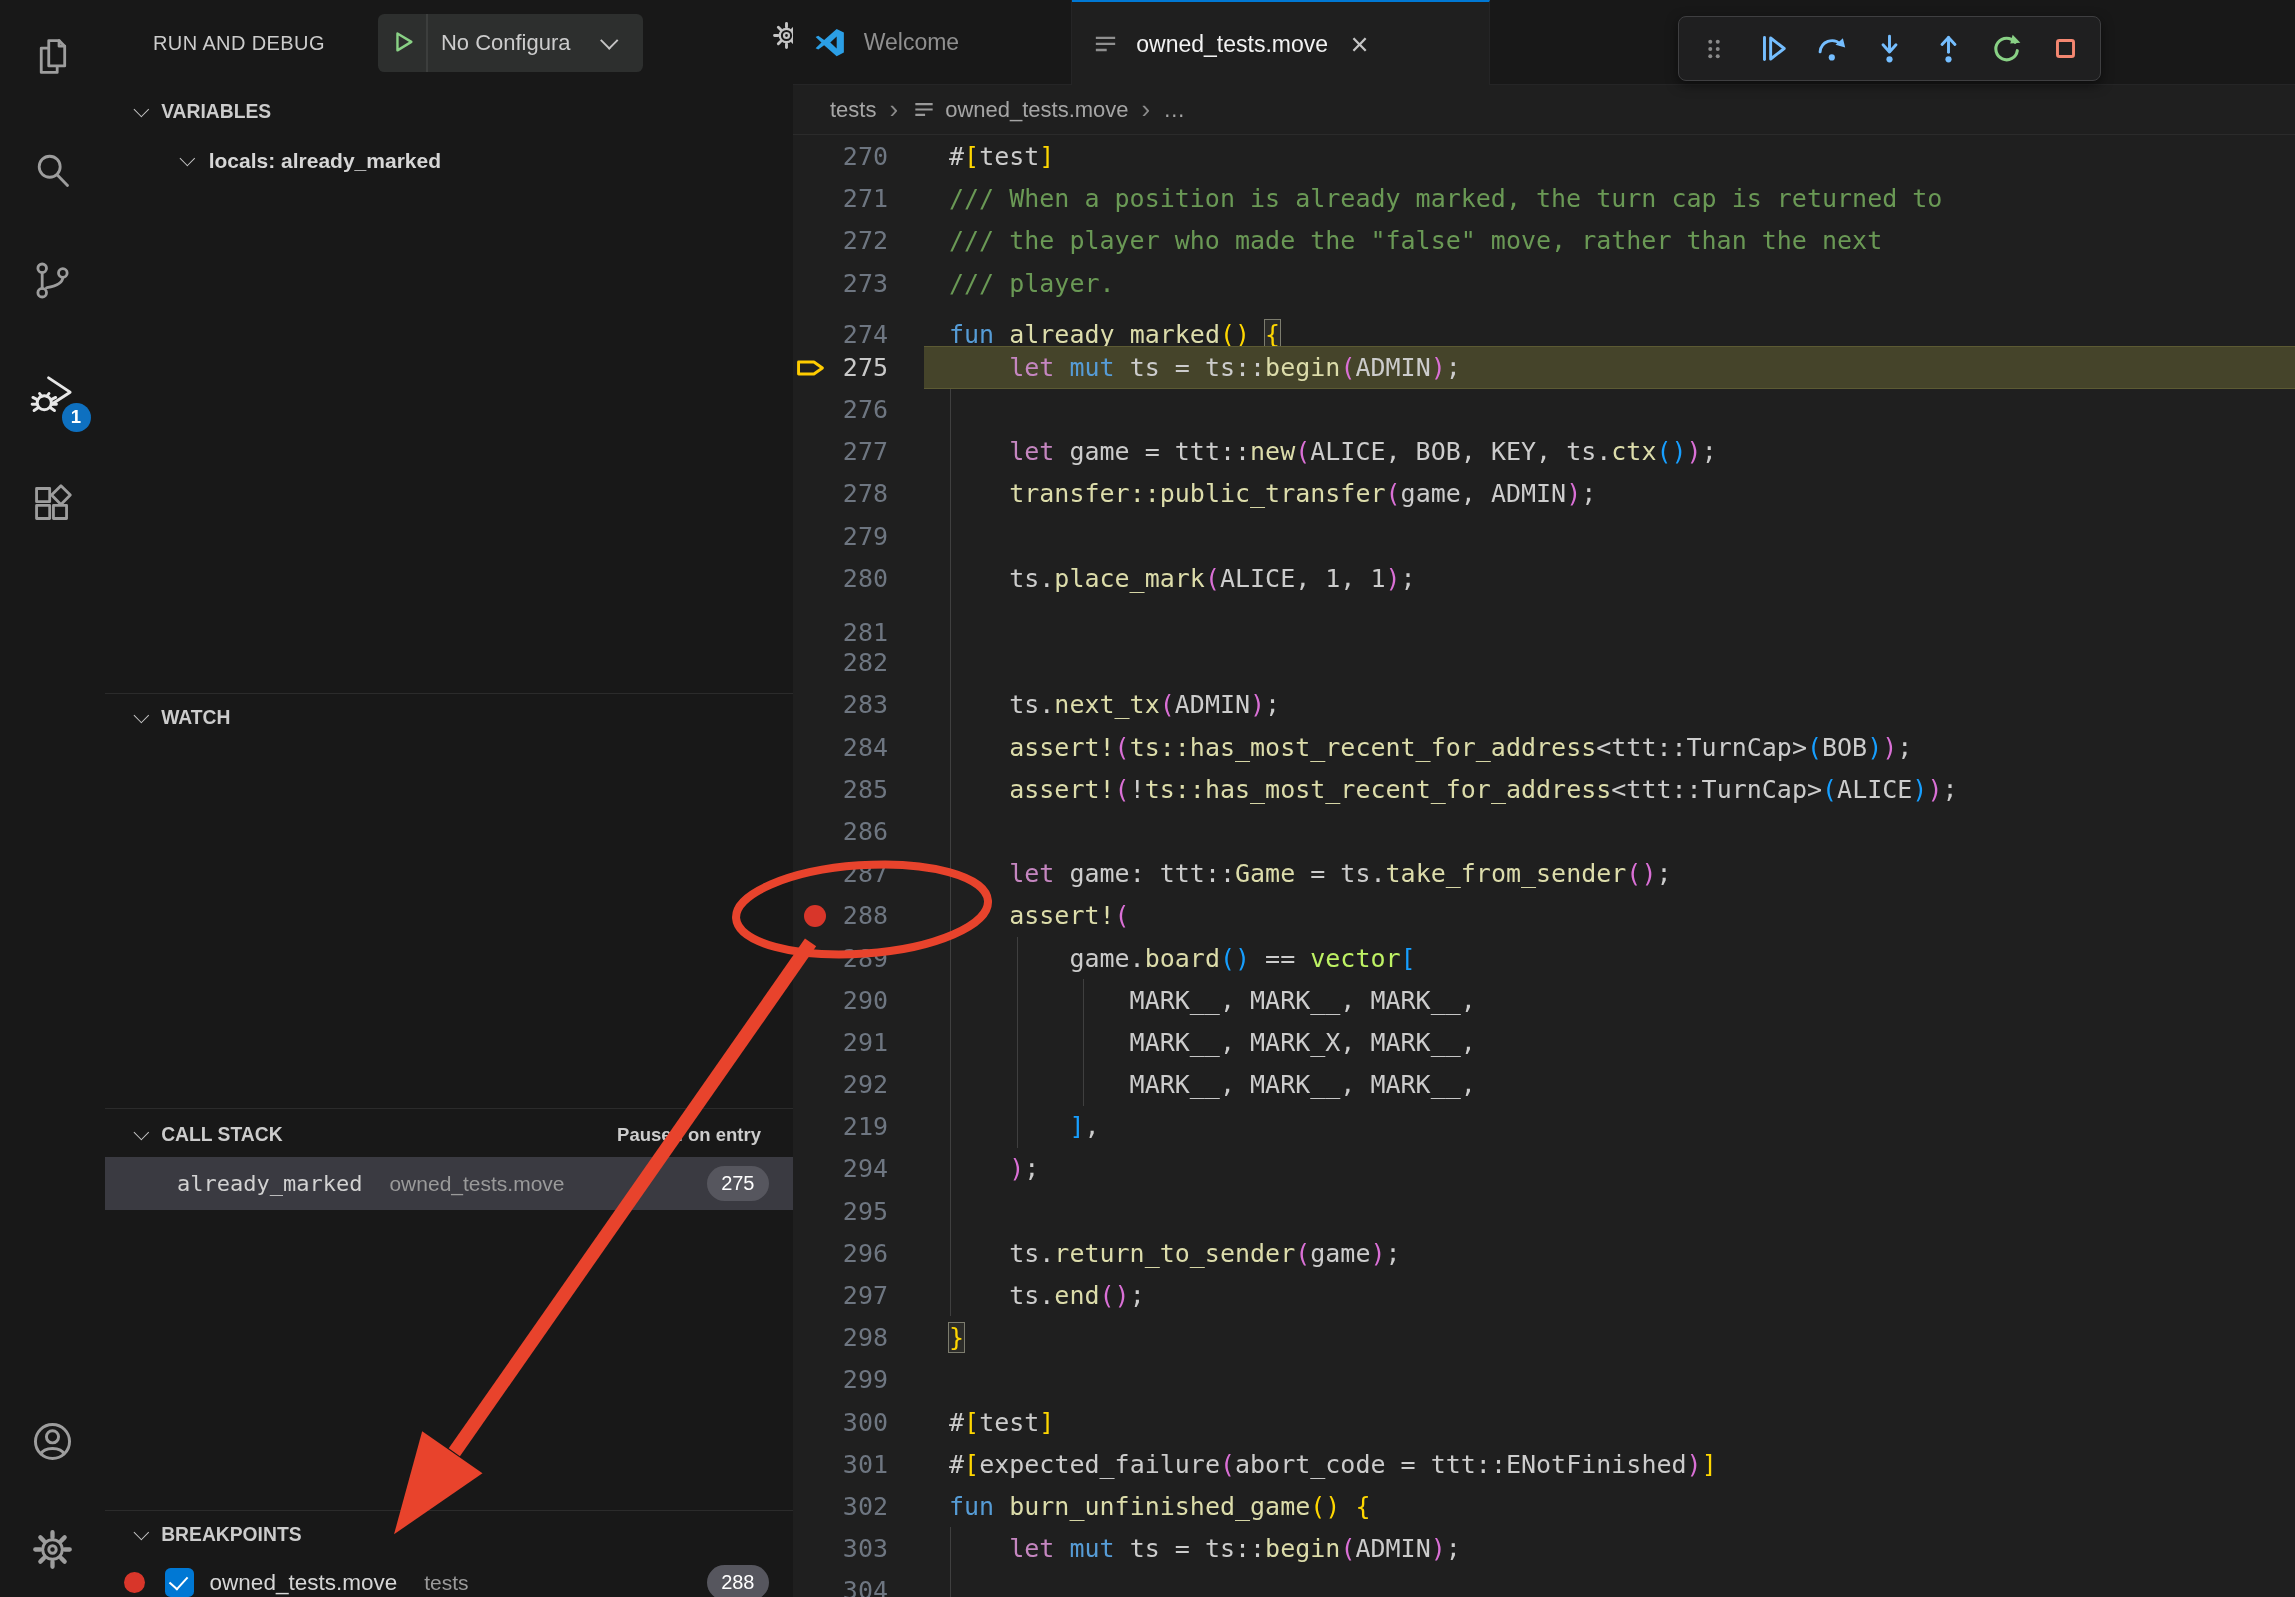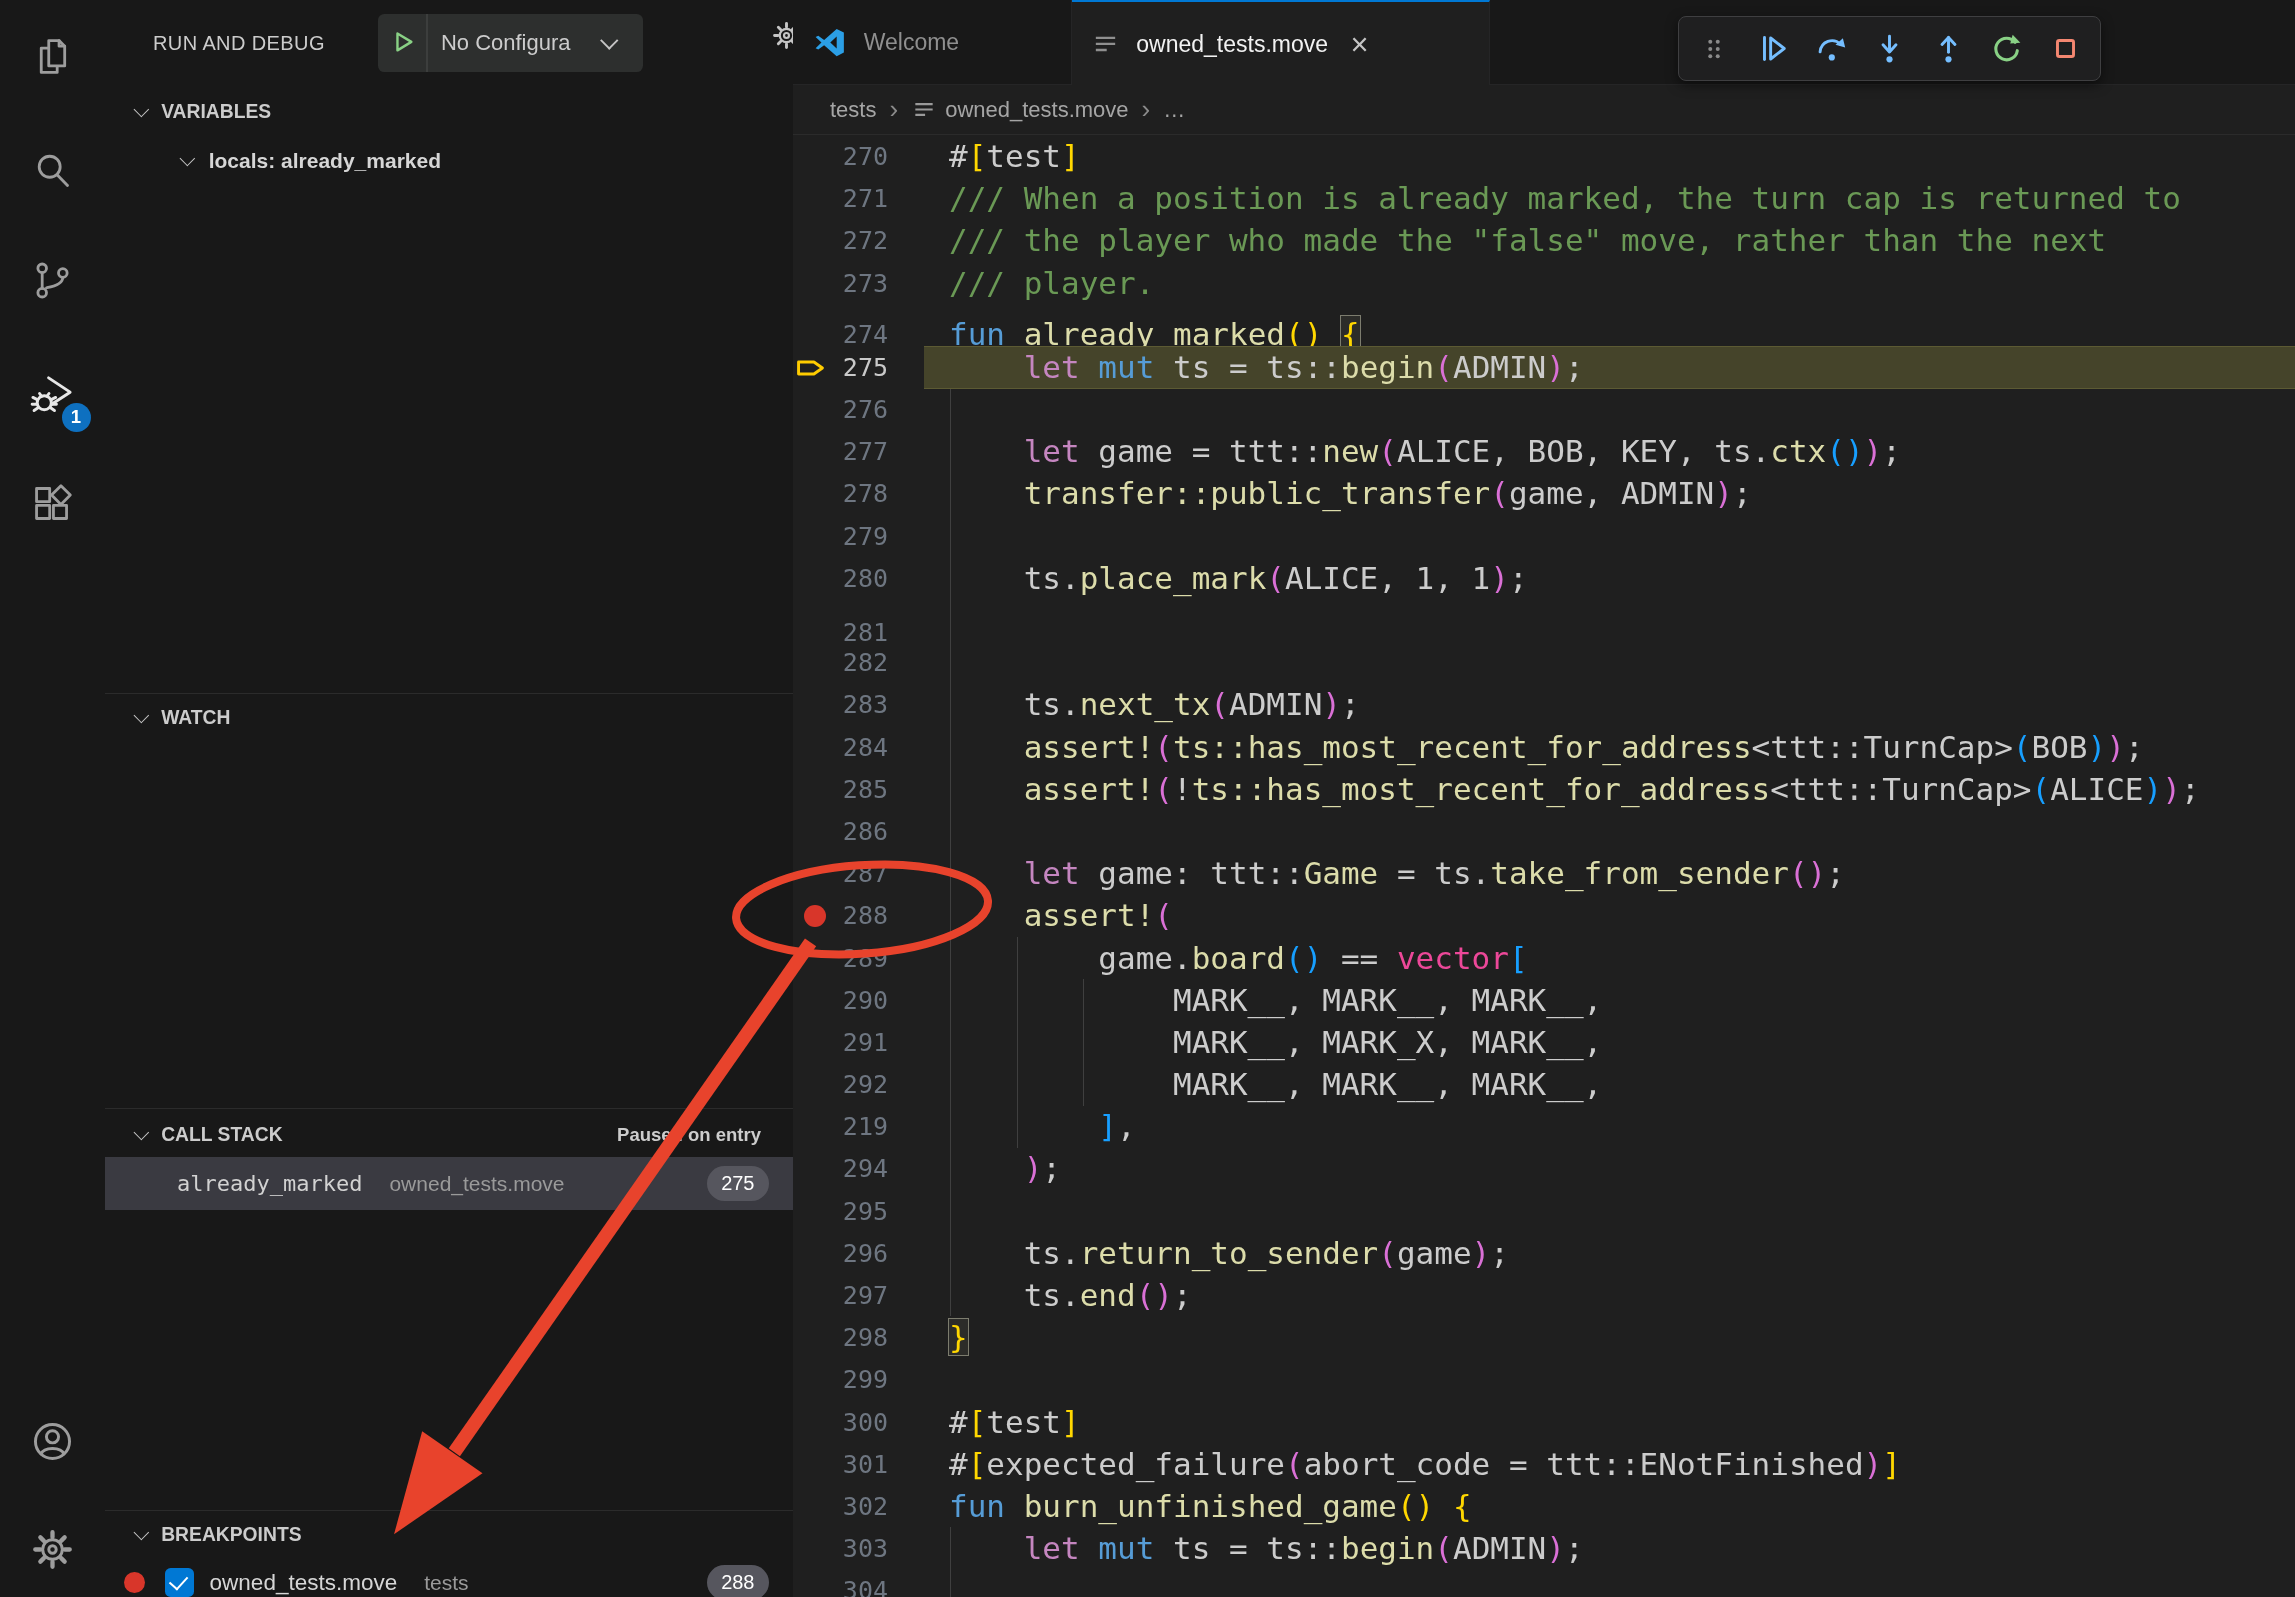--- a/index.html
+++ b/index.html
@@ -66,25 +66,25 @@
   
   #dbg-toolbar{position:absolute;left:885px;top:16px;width:421px;height:63px;background:#1f1f20;border:0.8px solid #3f3f41;
                border-radius:8px;box-shadow:0 4px 11.3px rgba(0,0,0,.5);display:flex;align-items:center;justify-content:space-evenly;z-index:6;}
   #dbg-toolbar .dbtn{width:47px;height:47px;display:flex;align-items:center;justify-content:center;border-radius:6.4px;}
   #dbg-toolbar svg{stroke-linecap:round;stroke-linejoin:round;}
   
   #code{position:absolute;left:0;top:135px;width:1502px;height:1462px;font-family:"DejaVu Sans Mono",monospace;}
   .crow{position:absolute;left:0;width:1502px;height:43px;}
   .gnum{position:absolute;left:0;width:95px;text-align:right;font-size:25px;color:#6e7681;line-height:43px;}
   .gnum.cur{color:#c9c9c9;}
-  .ctext{position:absolute;left:156px;top:0;font-size:31px;line-height:43px;white-space:pre;}
+  .ctext{position:absolute;left:156px;top:0;font-size:25px;line-height:43px;white-space:pre;}
   .curline{position:absolute;left:131px;right:0;top:0;bottom:0;background:#45442a;
            border-top:1.6px solid #5c5a33;border-bottom:1.6px solid #5c5a33;box-sizing:border-box;}
   .s-fg{color:#cccccc}.s-kw{color:#569cd6}.s-ctrl{color:#c586c0}.s-fn{color:#dcdcaa}
-  .s-type{color:#ec4899}.s-com{color:#6a9955}.s-b1{color:#ffd700}.s-b2{color:#da70d6}.s-b3{color:#179fff}
+  .s-type{color:#bef264}.s-com{color:#6a9955}.s-b1{color:#ffd700}.s-b2{color:#da70d6}.s-b3{color:#179fff}
   .mbox{outline:1.2px solid #7c7c6e;outline-offset:0.8px;background:rgba(220,220,180,.07);}
   .guide{position:absolute;width:1.2px;background:#3f3f3f;}
   .bpdot{position:absolute;left:11.3px;top:10.5px;width:22px;height:22px;border-radius:50%;background:#d8362a;}
   .curmark{position:absolute;left:3.2px;top:8.8px;}
   #annot{position:absolute;left:0;top:0;width:2295px;height:1597px;pointer-events:none;z-index:9;}
 </style>
 </head>
 <body>
 
 <div id="activitybar" class="abs">

